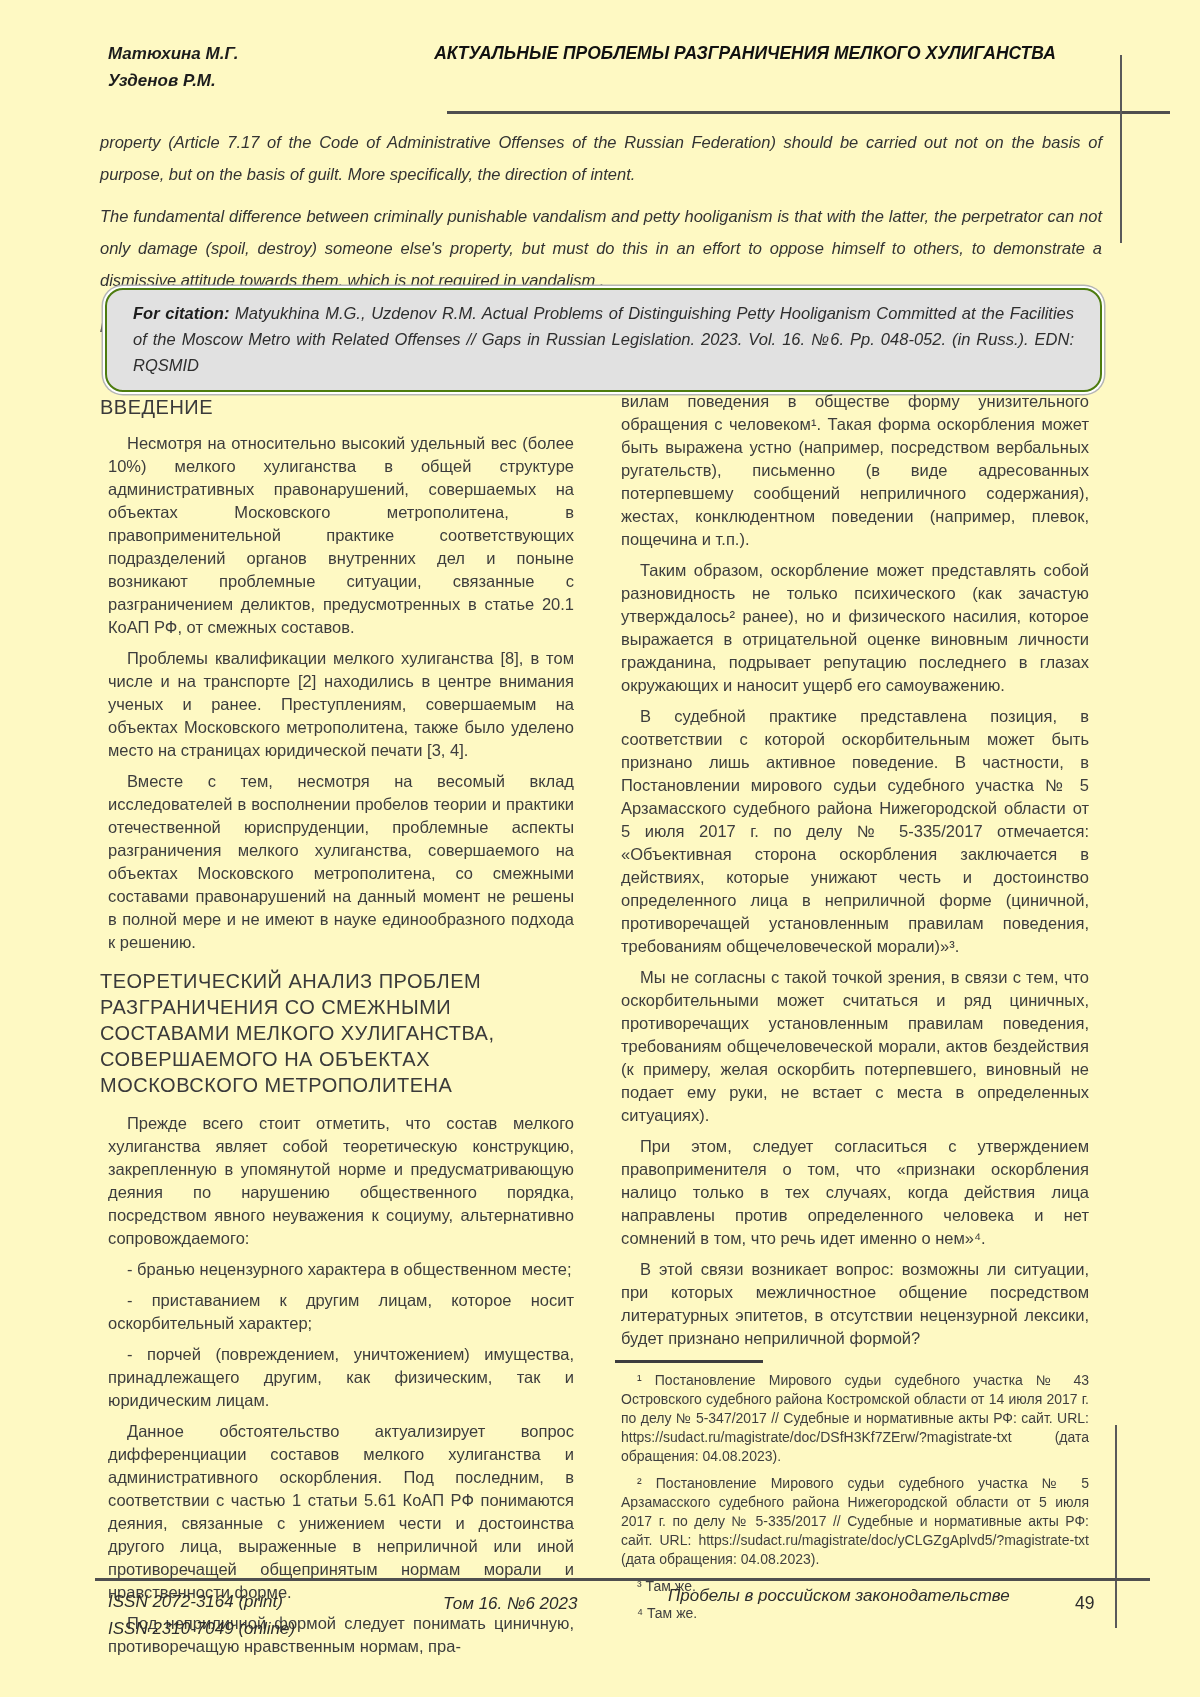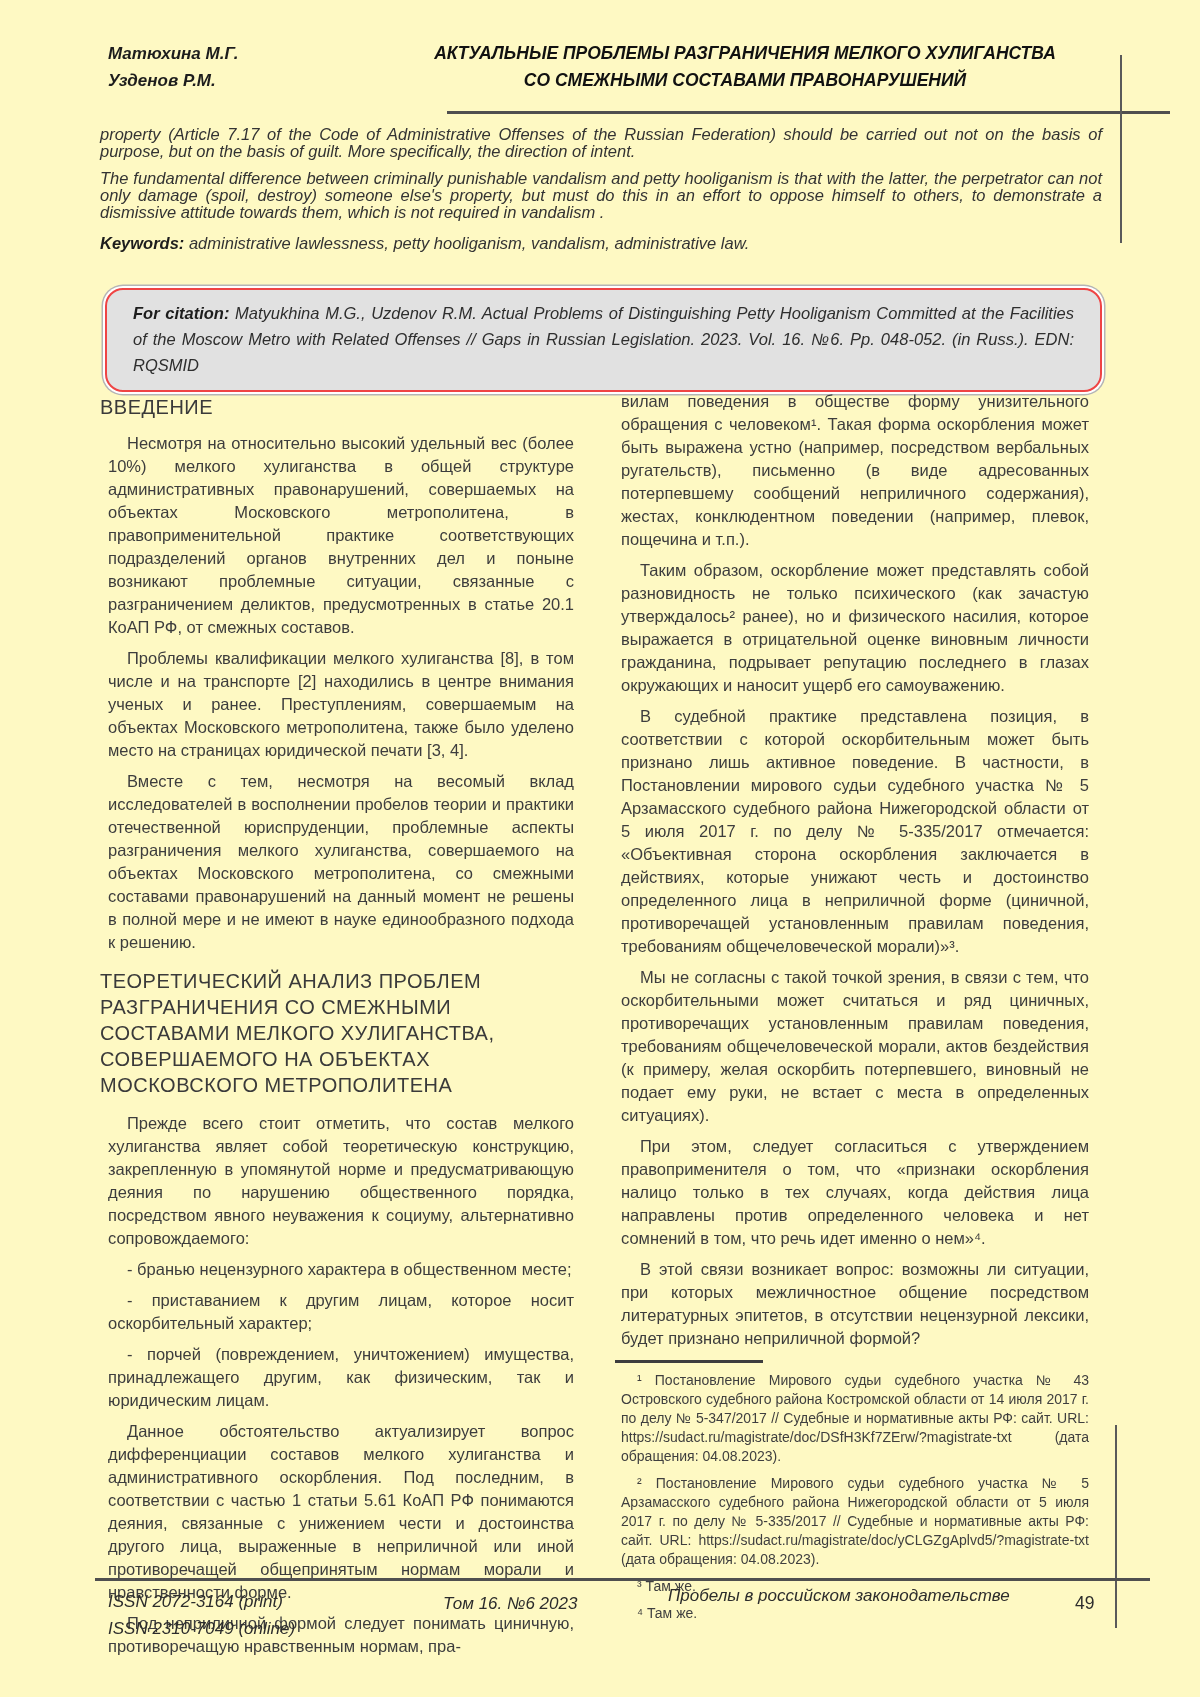--- a/index.html
+++ b/index.html
@@ -14,28 +14,28 @@
   .title{position:absolute;right:95px;top:40px;width:720px;text-align:center;
     font-size:17.5px;line-height:27px;font-weight:bold;font-style:italic;color:#111;}
   .rule{position:absolute;background:#4f4f4f;}
   .title-rule{left:447px;top:111px;width:723px;height:3px;}
   .footer-rule{left:95px;top:1578px;width:1055px;height:3px;}
   .crop-v{position:absolute;width:2px;background:#5a5a5a;}
   .crop-v-top{left:1120px;top:55px;height:188px;}
   .crop-v-bottom{left:1115px;top:1425px;height:203px;}
   
   .abstract{position:absolute;left:100px;top:126px;width:1002px;}
-  .en{font-style:italic;font-size:16.5px;line-height:17px;text-align:justify;
+  .en{font-style:italic;font-size:16.5px;line-height:32px;text-align:justify;
     color:#333;margin:0;}
   .abstract .en{margin-bottom:10px;}
   .abstract .keywords{margin-top:14px;}
   .en b{color:#1d1d1d;}
   
   .citebox{position:absolute;left:105px;top:288px;width:941px;
-    background:#e1e1e1;border:2px solid #ef4444;border-radius:18px;
+    background:#e1e1e1;border:2px solid #4d7c0f;border-radius:18px;
     box-shadow:0 0 0 2px #ffffff,0 0 0 3.5px #b5b5b5;
     padding:10px 26px 12px 26px;}
   .citebox .en{line-height:26px;color:#2e2e2e;}
   
   .col{position:absolute;top:382px;}
   .col-left{left:100px;width:482px;}
   .col-right{left:613px;width:484px;}
   .col h2{font-size:20px;line-height:26px;font-weight:400;letter-spacing:.5px;
     color:#3a3a3a;margin:12px 0 12px 0;text-transform:uppercase;}
   .col h2.analysis{margin:14px 0 14px 0;}
@@ -58,21 +58,20 @@
 <body>
 
 <div id="page">
 
   <div class="authors">
     <div>Матюхина М.Г.</div>
     <div>Узденов Р.М.</div>
   </div>
   <div class="title">
     <div>АКТУАЛЬНЫЕ ПРОБЛЕМЫ РАЗГРАНИЧЕНИЯ МЕЛКОГО ХУЛИГАНСТВА</div>
-    <div>СО СМЕЖНЫМИ СОСТАВАМИ ПРАВОНАРУШЕНИЙ</div>
   </div>
   <div class="rule title-rule"></div>
   <div class="crop-v crop-v-top"></div>
   <div class="crop-v crop-v-bottom"></div>
 
   <div class="abstract">
     <p class="en">property (Article 7.17 of the Code of Administrative Offenses of the Russian Federation) should be carried out not on the basis of purpose, but on the basis of guilt. More specifically, the direction of intent.</p>
     <p class="en">The fundamental difference between criminally punishable vandalism and petty hooliganism is that with the latter, the perpetrator can not only damage (spoil, destroy) someone else's property, but must do this in an effort to oppose himself to others, to demonstrate a dismissive attitude towards them, which is not required in vandalism .</p>
     <p class="en keywords"><b>Keywords:</b><span> administrative lawlessness, petty hooliganism, vandalism, administrative law.</span></p>
   </div>

